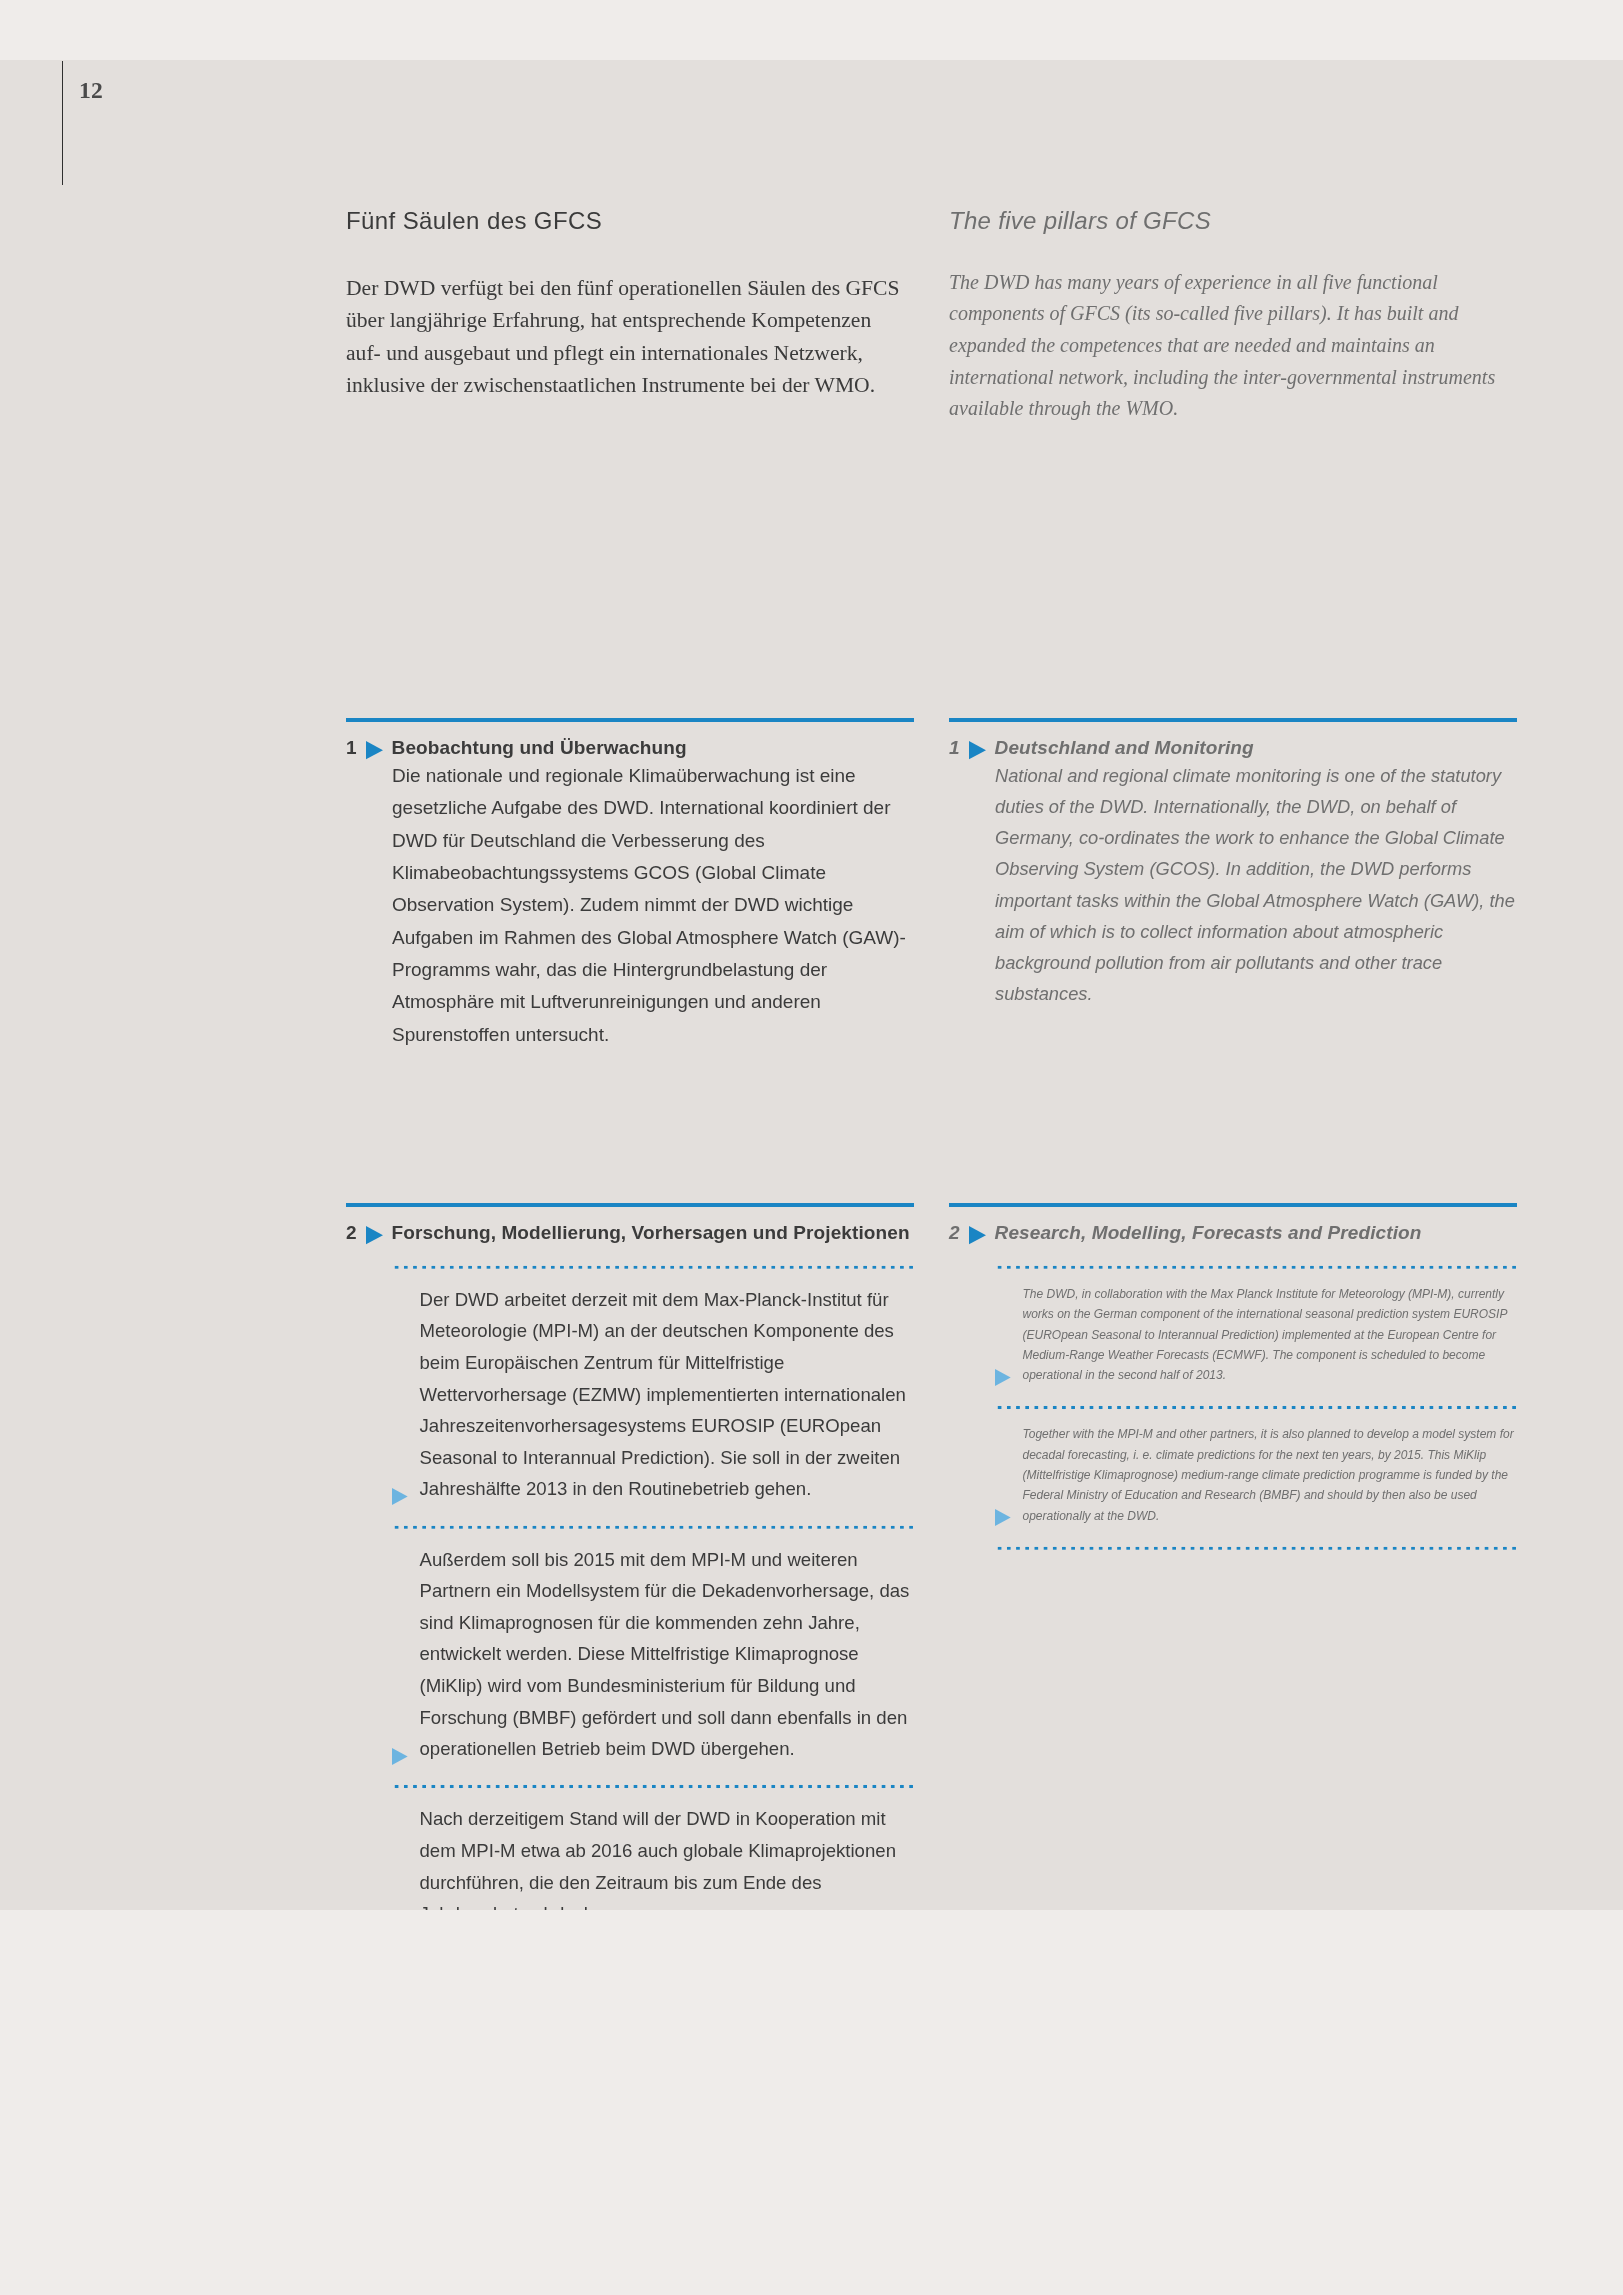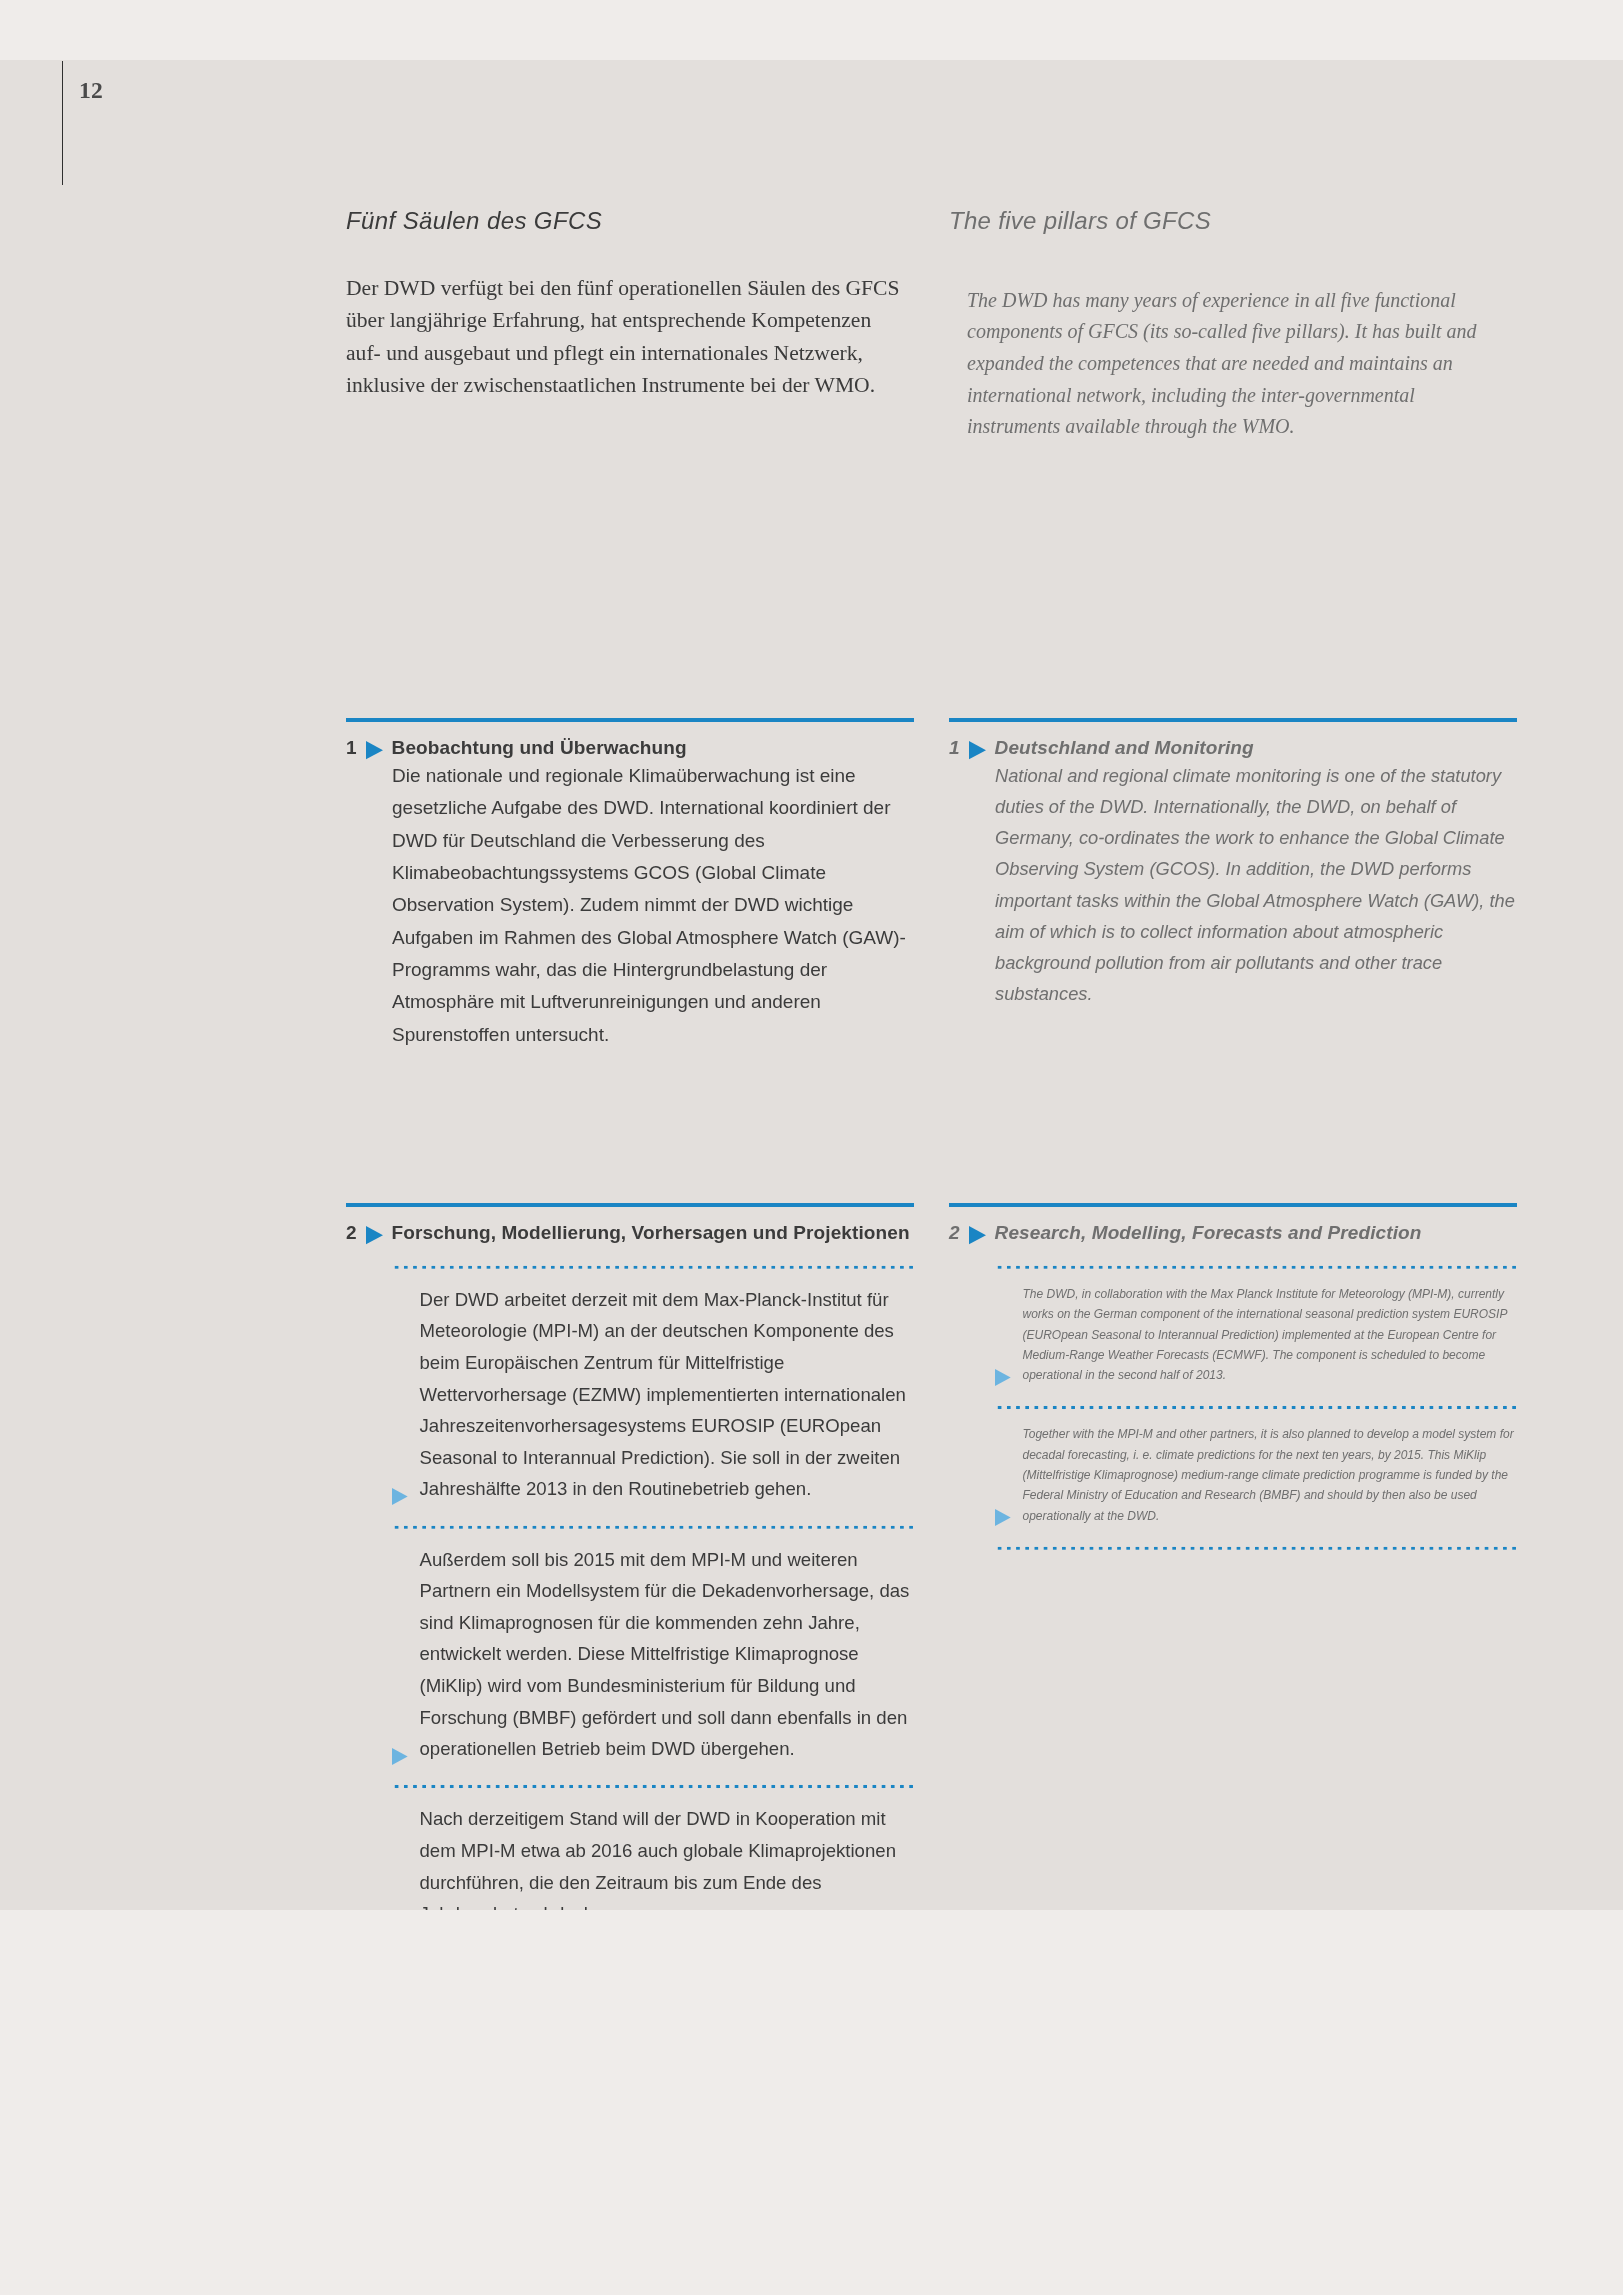--- a/index.html
+++ b/index.html
@@ -73,21 +73,20 @@
 
   
   .title-de {
     font-family: "Liberation Sans", sans-serif;
     font-size: 24px;
     font-weight: normal;
     color: #3b3b3b;
     letter-spacing: 0.4px;
     margin: 0;
     line-height: 1.2;
-    font-style: italic;
   }
   .intro-de {
     font-family: "Liberation Serif", serif;
     font-size: 21.6px;
     line-height: 1.50;
     color: #3b3b3b;
     margin: 0;
     padding-top: 36px;
     max-width: 563px;
   }
@@ -102,21 +101,21 @@
     letter-spacing: 0.3px;
     margin: 0;
     line-height: 1.2;
   }
   .intro-en {
     font-family: "Liberation Serif", serif;
     font-style: italic;
     font-size: 20px;
     line-height: 1.58;
     color: #6f6f6f;
-    margin: 18px;
+    margin: 0;
     padding-top: 31px;
     max-width: 563px;
   }
 
   
   .sections {
     position: absolute;
     left: 346px;
     width: 1171px;
   }

